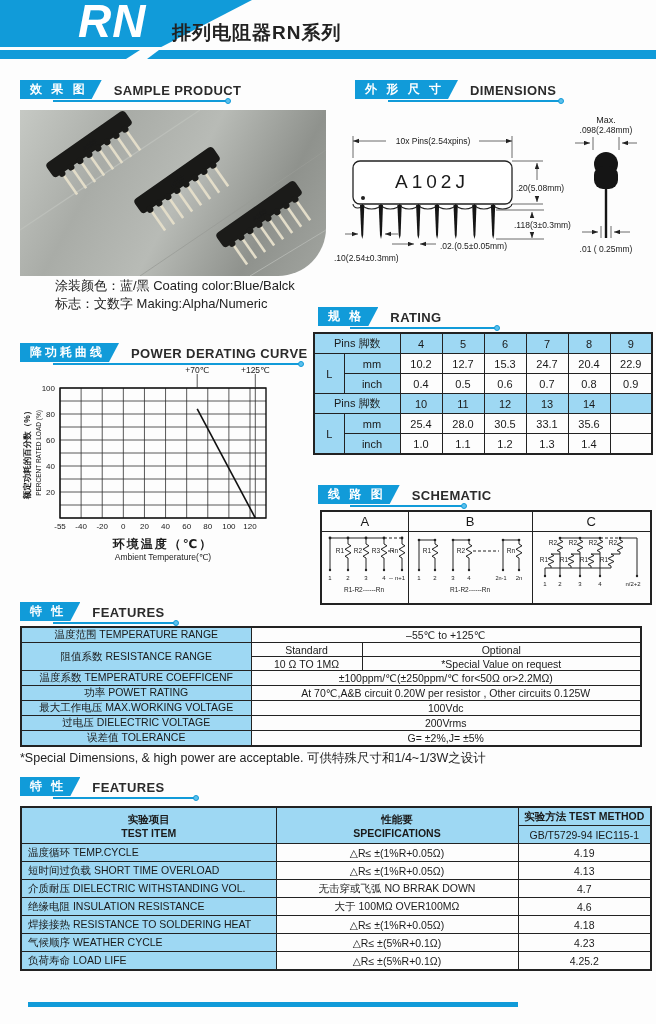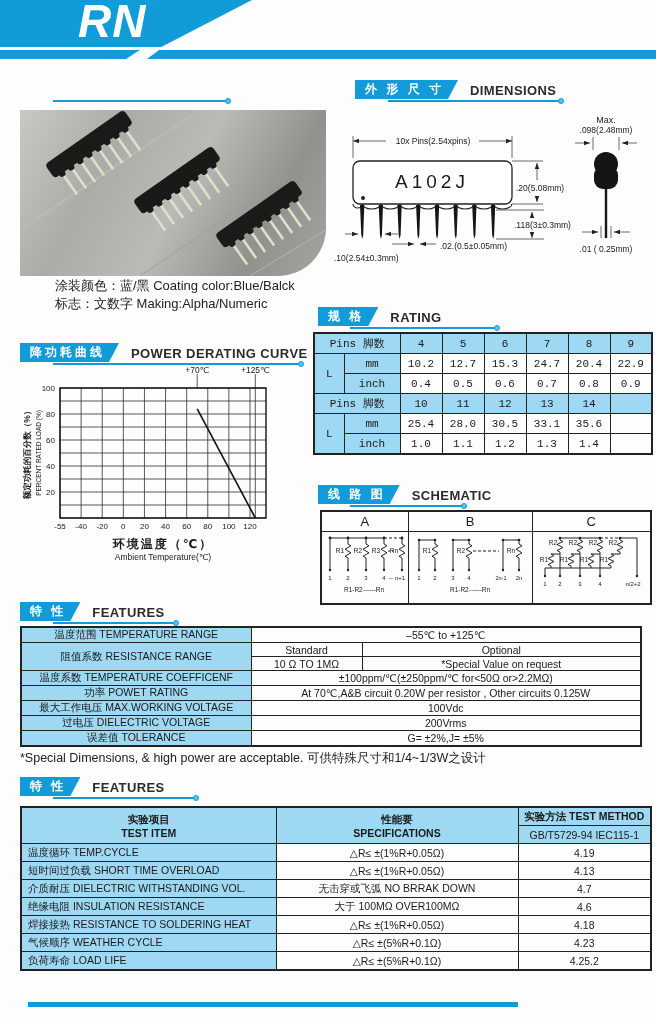--- a/index.html
+++ b/index.html
@@ -29,21 +29,21 @@
   
   .photo{position:absolute;left:20px;top:110px;width:306px;height:166px;
          border-bottom-right-radius:48px;overflow:hidden;
          background:linear-gradient(118deg,#c6c9c4 0%,#a9aca7 28%,#b8bbb6 52%,#8f928d 78%,#a2a5a0 100%);}
   .cap{position:absolute;left:55px;font-size:13px;color:#222;}
   
   table{border-collapse:collapse;table-layout:fixed;}
   td{border:1px solid #222;padding:0 4px;overflow:hidden;white-space:nowrap;}
   .bc{background:#9ed8f3;}
   .rating{position:absolute;left:313px;top:332px;width:338px;font-size:11px;text-align:center;
-          border:2px solid #222;font-family:Liberation Mono, monospace;}
+          border:2px solid #222;}
   .rating td{height:19px;}
   .sch{position:absolute;left:320px;top:510px;width:330px;border:2px solid #222;font-size:13px;
        text-align:center;}
   .sch .hd td{height:19px;}
   .sch .bd td{padding:0;vertical-align:top;height:70px;}
   .feat{position:absolute;left:20px;top:626px;width:620px;font-size:10.5px;border:2px solid #222;}
   .feat td{height:13px;}
   .feat .lbl{text-align:center;}
   .feat .val{text-align:center;}
   .test{position:absolute;left:20px;top:806px;width:630px;font-size:10.5px;border:2px solid #222;}
@@ -55,23 +55,28 @@
   .footer-bar{position:absolute;left:28px;top:1002px;width:490px;height:5px;background:#119bd9;}
   svg text{fill:#1a1a1a;}
 </style>
 </head>
 <body>
 
 <div id="page">
 
   <div class="logo-bg"></div>
   <div class="logo-txt">RN</div>
+  <div class="hd-title">排列电阻器RN系列</div>
   <div class="bar-left"></div>
   <div class="bar-right"></div>
 
+  <div class="sec-head" style="left:20px;top:80px">
+    <span class="badge">效 果 图</span>
+    <span class="sec-en">SAMPLE PRODUCT</span>
+  </div>
   <div class="sec-line" style="left:53px;top:100px;width:174px"></div>
 
   <div class="sec-head" style="left:355px;top:80px">
     <span class="badge">外 形 尺 寸</span>
     <span class="sec-en">DIMENSIONS</span>
   </div>
   <div class="sec-line" style="left:388px;top:100px;width:172px"></div>
 
   <div class="sec-head" style="left:20px;top:343px">
     <span class="badge">降功耗曲线</span>

